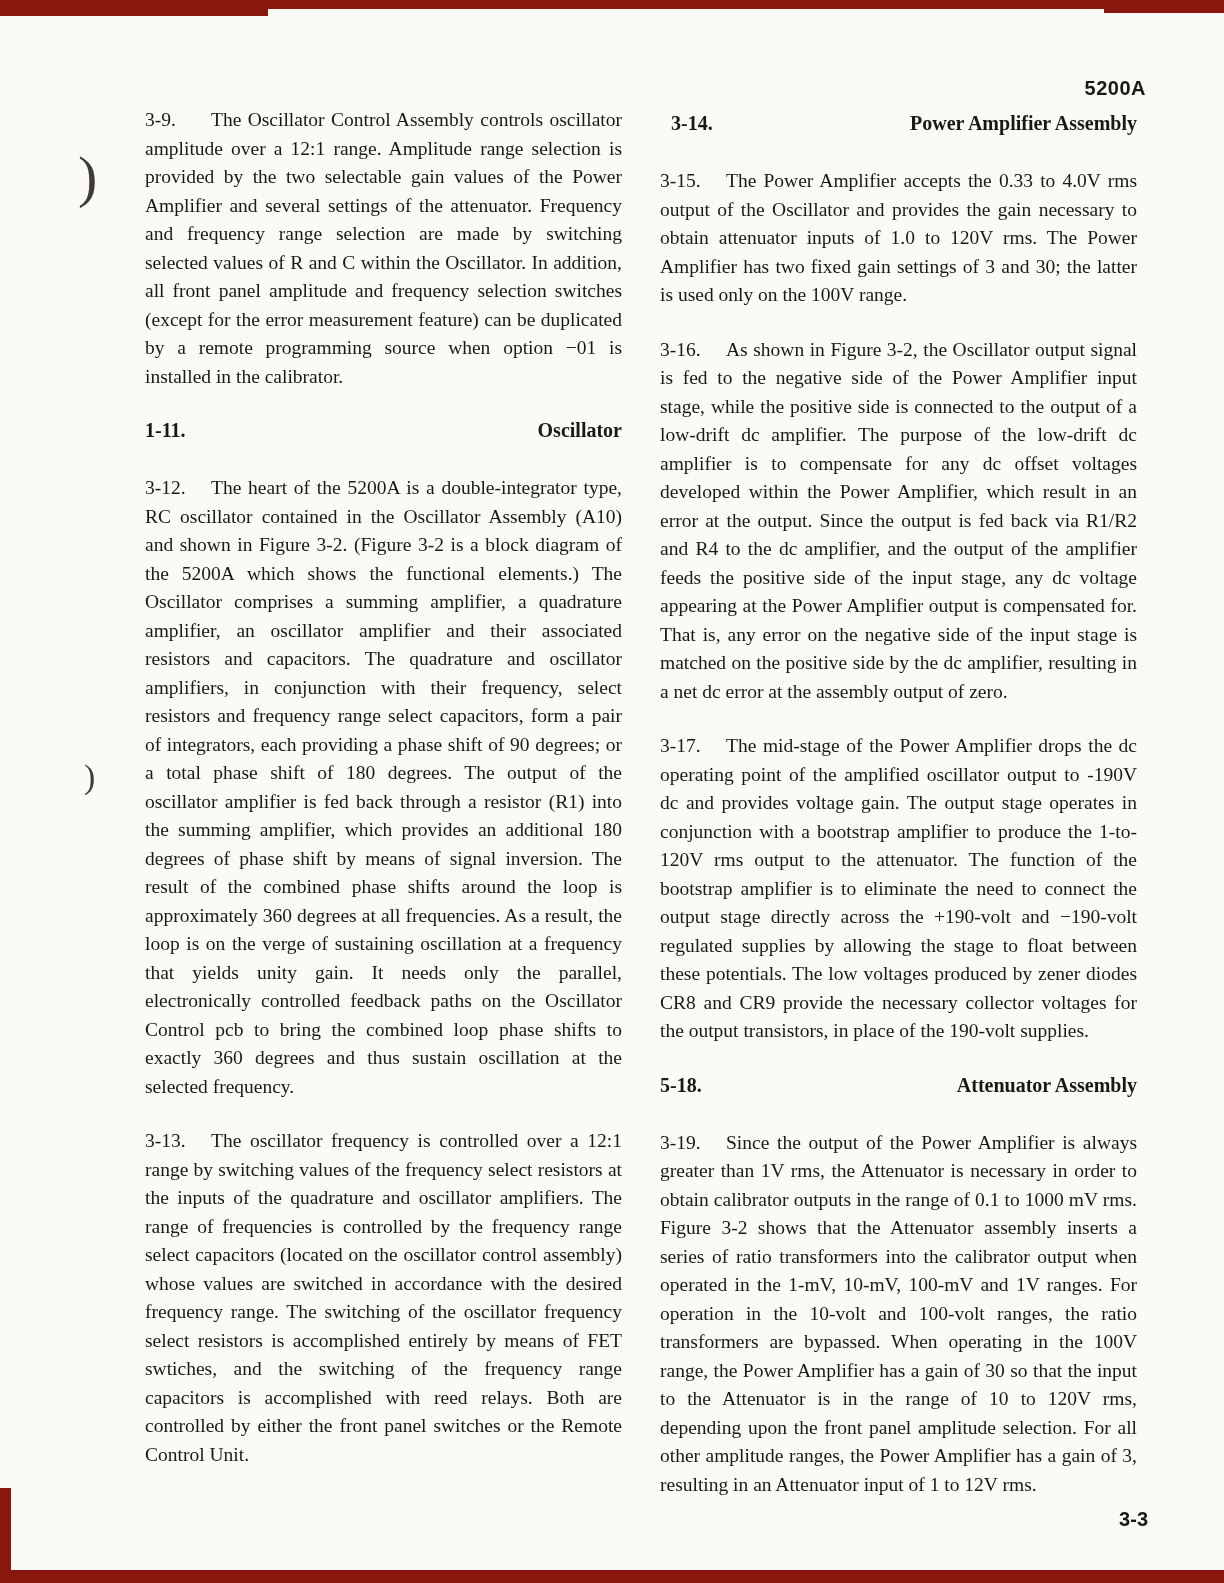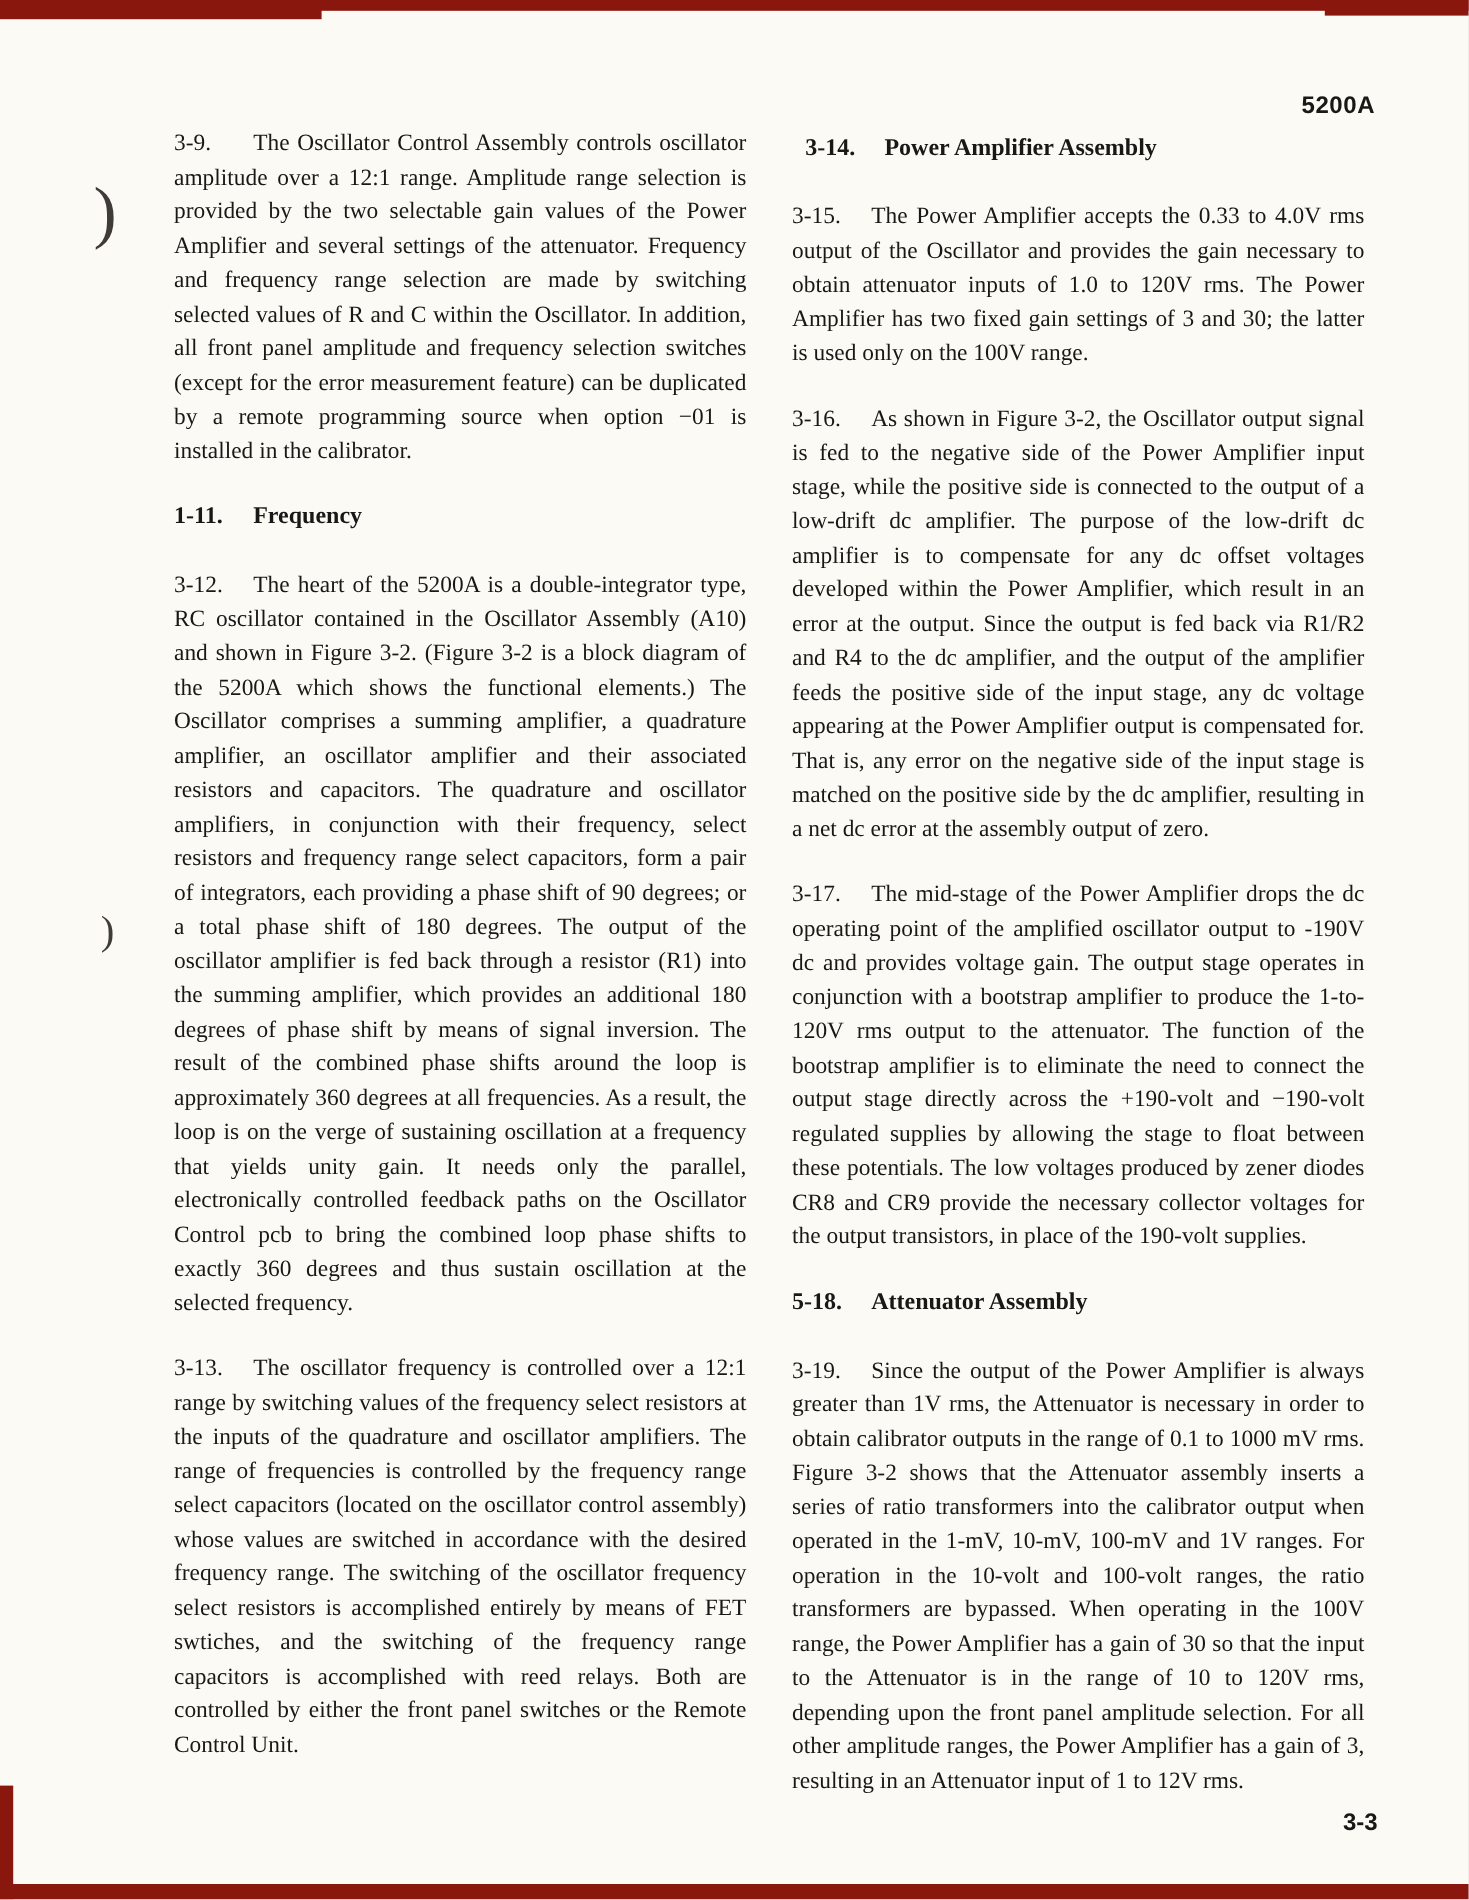--- a/index.html
+++ b/index.html
@@ -64,21 +64,21 @@
     display: flex;
     font-family: "Liberation Sans", sans-serif;
     font-weight: bold;
     font-size: 20px;
     line-height: 27px;
     text-align: left;
     margin: 16px 0 30px 0;
   }
   .col .heading:first-child { margin-top: 4px; margin-left: 11px; }
   .heading .hnum { flex: 0 0 66px; }
-  .heading .htext { flex: 1 1 auto; }
+  .heading .htext { flex: 1 1 auto; text-align: right; }
 
   .page-number {
     position: absolute;
     bottom: 52px;
     right: 76px;
     font-family: "Liberation Sans", sans-serif;
     font-weight: bold;
     font-size: 20px;
     text-align: right;
   }
@@ -102,21 +102,21 @@
 
     <div class="col">
 
       <p class="para">
         <span class="pnum">3-9.</span><span>The Oscillator Control Assembly controls oscillator amplitude over a 12:1 range.  Amplitude range selection is provided by the two selectable gain values of the Power Amplifier and several settings of the attenuator.  Frequency and frequency range selection are made by switching selected values of R and C within the Oscillator.  In addition, all front panel amplitude and frequency selection switches (except for the error measurement feature) can be duplicated by a remote programming source when option −01 is installed in the calibrator.</span>
       </p>
 
 
       <div class="heading">
         <span class="hnum">1-11.</span>
-        <span class="htext">Frequency</span>
+        <span class="htext">Oscillator</span>
       </div>
 
       <p class="para">
         <span class="pnum">3-12.</span><span>The heart of the 5200A is a double-integrator type, RC oscillator contained in the Oscillator Assembly (A10) and shown in Figure 3-2.  (Figure 3-2 is a block diagram of the 5200A which shows the functional elements.)  The Oscillator comprises a summing amplifier, a quadrature amplifier, an oscillator amplifier and their associated resistors and capacitors.  The quadrature and oscillator amplifiers, in conjunction with their frequency, select resistors and frequency range select capacitors, form a pair of integrators, each providing a phase shift of 90 degrees; or a total phase shift of 180 degrees.  The output of the oscillator amplifier is fed back through a resistor (R1) into the summing amplifier, which provides an additional 180 degrees of phase shift by means of signal inversion.  The result of the combined phase shifts around the loop is approximately 360 degrees at all frequencies.  As a result, the loop is on the verge of sustaining oscillation at a frequency that yields unity gain. It needs only the parallel, electronically controlled feedback paths on the Oscillator Control pcb to bring the combined loop phase shifts to exactly 360 degrees and thus sustain oscillation at the selected frequency.</span>
       </p>
 
       <p class="para">
         <span class="pnum">3-13.</span><span>The oscillator frequency is controlled over a 12:1 range by switching values of the frequency select resistors at the inputs of the quadrature and oscillator amplifiers. The range of frequencies is controlled by the frequency range select capacitors (located on the oscillator control assembly) whose values are switched in accordance with the desired frequency range.  The switching of the oscillator frequency select resistors is accomplished entirely by means of FET swtiches, and the switching of the frequency range capacitors is accomplished with reed relays.  Both are controlled by either the front panel switches or the Remote Control Unit.</span>
       </p>
 

